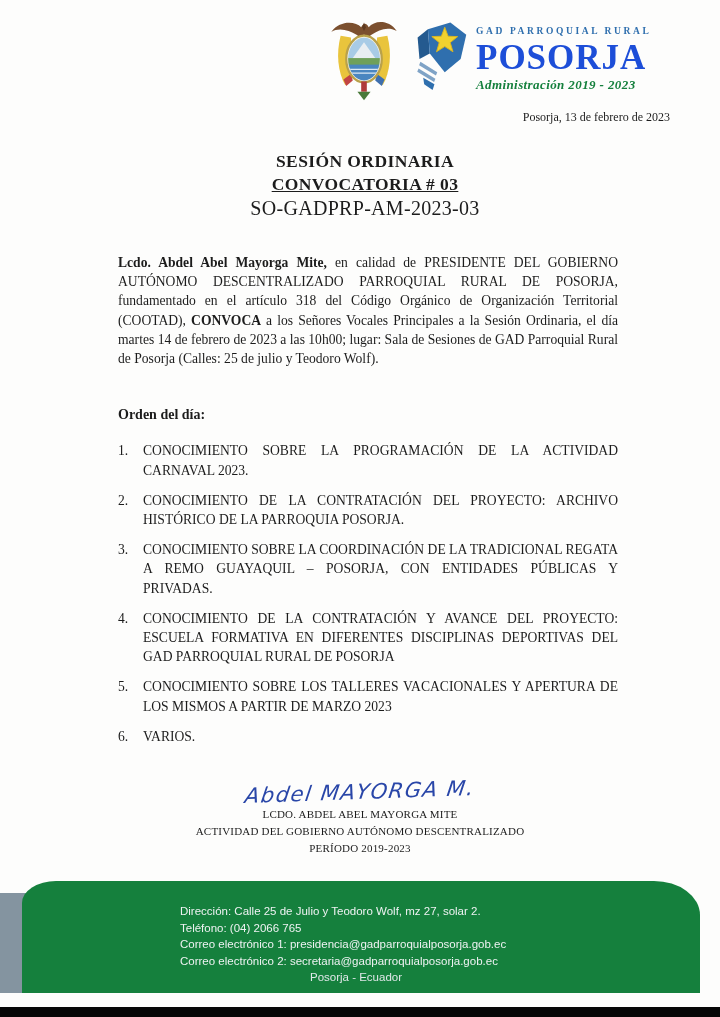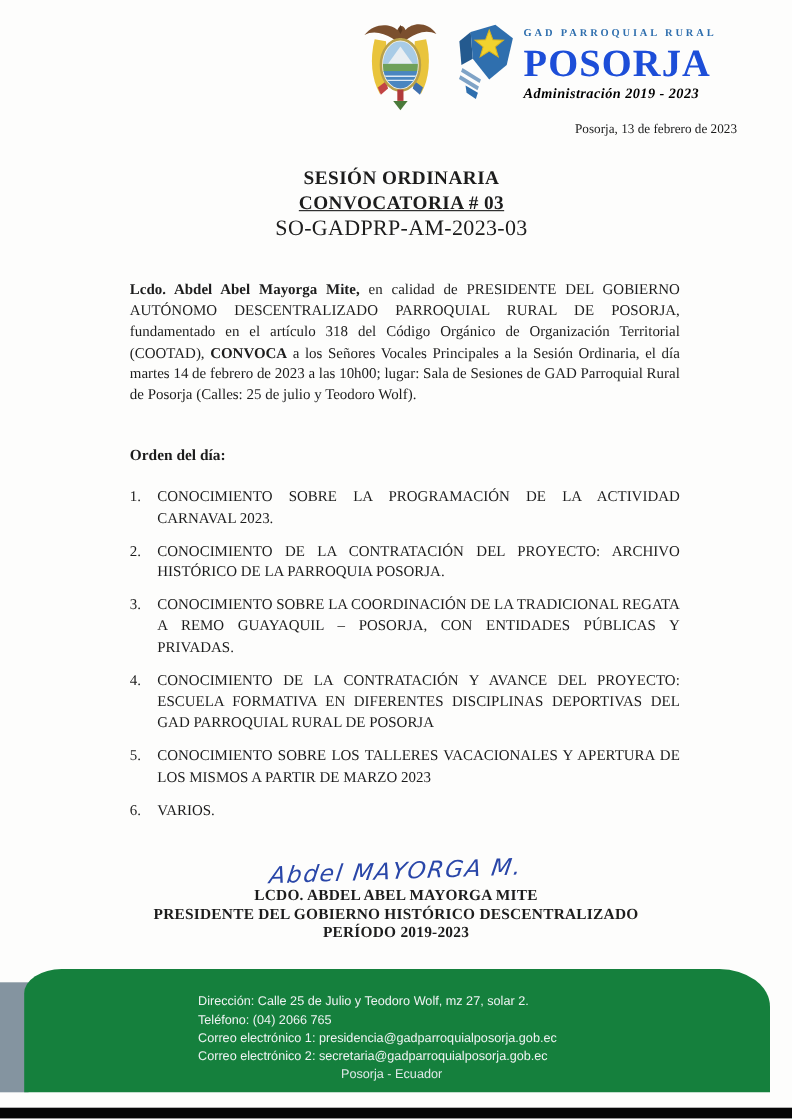--- a/index.html
+++ b/index.html
@@ -15,21 +15,21 @@
   }
 
   
   .header{position:absolute;top:16px;left:326px;display:flex;align-items:center;gap:10px;}
   .coat{width:76px;height:86px;}
   .logo{display:flex;align-items:center;gap:6px;}
   .logo-shield{width:58px;height:80px;margin-top:2px;}
   .logo-text{display:flex;flex-direction:column;line-height:1;}
   .logo-line1{color:#2f6fae;font-weight:bold;font-size:9.5px;letter-spacing:2.6px;margin-bottom:3px;}
   .logo-line2{color:#1d4ed8;font-weight:bold;font-size:35px;letter-spacing:1px;}
-  .logo-line3{color:#000000;font-weight:bold;font-style:italic;font-size:13px;margin-top:3px;letter-spacing:.4px;}
+  .logo-line3{color:#15803d;font-weight:bold;font-style:italic;font-size:13px;margin-top:3px;letter-spacing:.4px;}
 
   
   .date-line{position:absolute;top:110px;right:50px;font-size:12px;}
 
   
   .title-block{position:absolute;top:150px;left:0;width:730px;text-align:center;}
   .title-1{font-size:17.5px;font-weight:bold;letter-spacing:.4px;line-height:23px;}
   .title-2{font-size:17.5px;font-weight:bold;text-decoration:underline;letter-spacing:.4px;line-height:23px;}
   .title-3{font-size:20px;line-height:25px;letter-spacing:.3px;}
 
@@ -47,21 +47,21 @@
   .sig-block{position:absolute;top:780px;left:0;width:720px;text-align:center;}
   .sig-hand{
     font-family:"DejaVu Sans", sans-serif;
     font-style:italic;
     color:#2946a8;
     font-size:21px;
     letter-spacing:1.5px;
     transform:skewX(-10deg) rotate(-2deg);
     margin-bottom:2px;
   }
-  .sig-line{font-weight:bold;font-size:14px;line-height:17px;letter-spacing:.2px;}
+  .sig-line{font-weight:normal;font-size:11px;line-height:17px;letter-spacing:.2px;}
 
   
   .footer-edge{position:absolute;top:893px;left:0;width:26px;height:100px;background:#8494a0;}
   .footer-band{
     position:absolute;top:881px;left:22px;width:678px;height:112px;
     background:#15803d;
     border-top-right-radius:46px 34px;
     border-top-left-radius:34px 22px;
   }
   .footer-text{
@@ -160,21 +160,21 @@
       <div class="agenda-row">
         <span class="agenda-num">6.</span>
         <span class="agenda-txt">VARIOS.</span>
       </div>
     </div>
   </div>
 
   <div class="sig-block">
     <div class="sig-hand">Abdel MAYORGA M.</div>
     <div class="sig-line">LCDO. ABDEL ABEL MAYORGA MITE</div>
-    <div class="sig-line">PRESIDENTE DEL GOBIERNO HISTÓRICO DESCENTRALIZADO</div>
+    <div class="sig-line">ACTIVIDAD DEL GOBIERNO AUTÓNOMO DESCENTRALIZADO</div>
     <div class="sig-line">PERÍODO 2019-2023</div>
   </div>
 
   <div class="footer-edge"></div>
   <div class="footer-band">
     <div class="footer-text">
       <div>Dirección: Calle 25 de Julio y Teodoro Wolf, mz 27, solar 2.</div>
       <div>Teléfono: (04) 2066 765</div>
       <div>Correo electrónico 1: presidencia@gadparroquialposorja.gob.ec</div>
       <div>Correo electrónico 2: secretaria@gadparroquialposorja.gob.ec</div>

